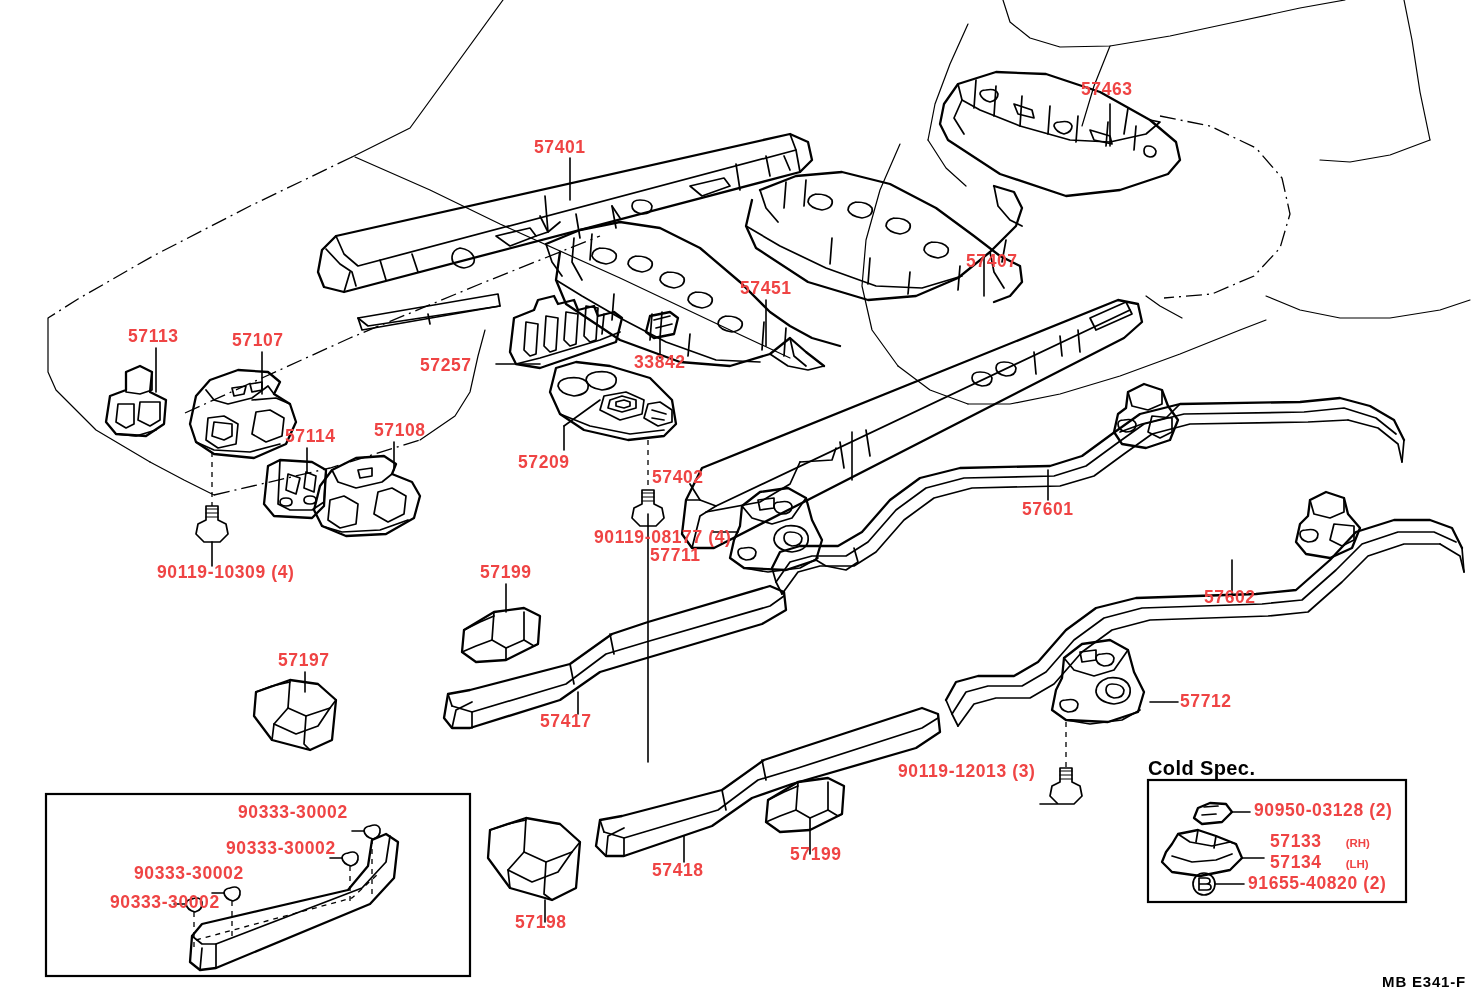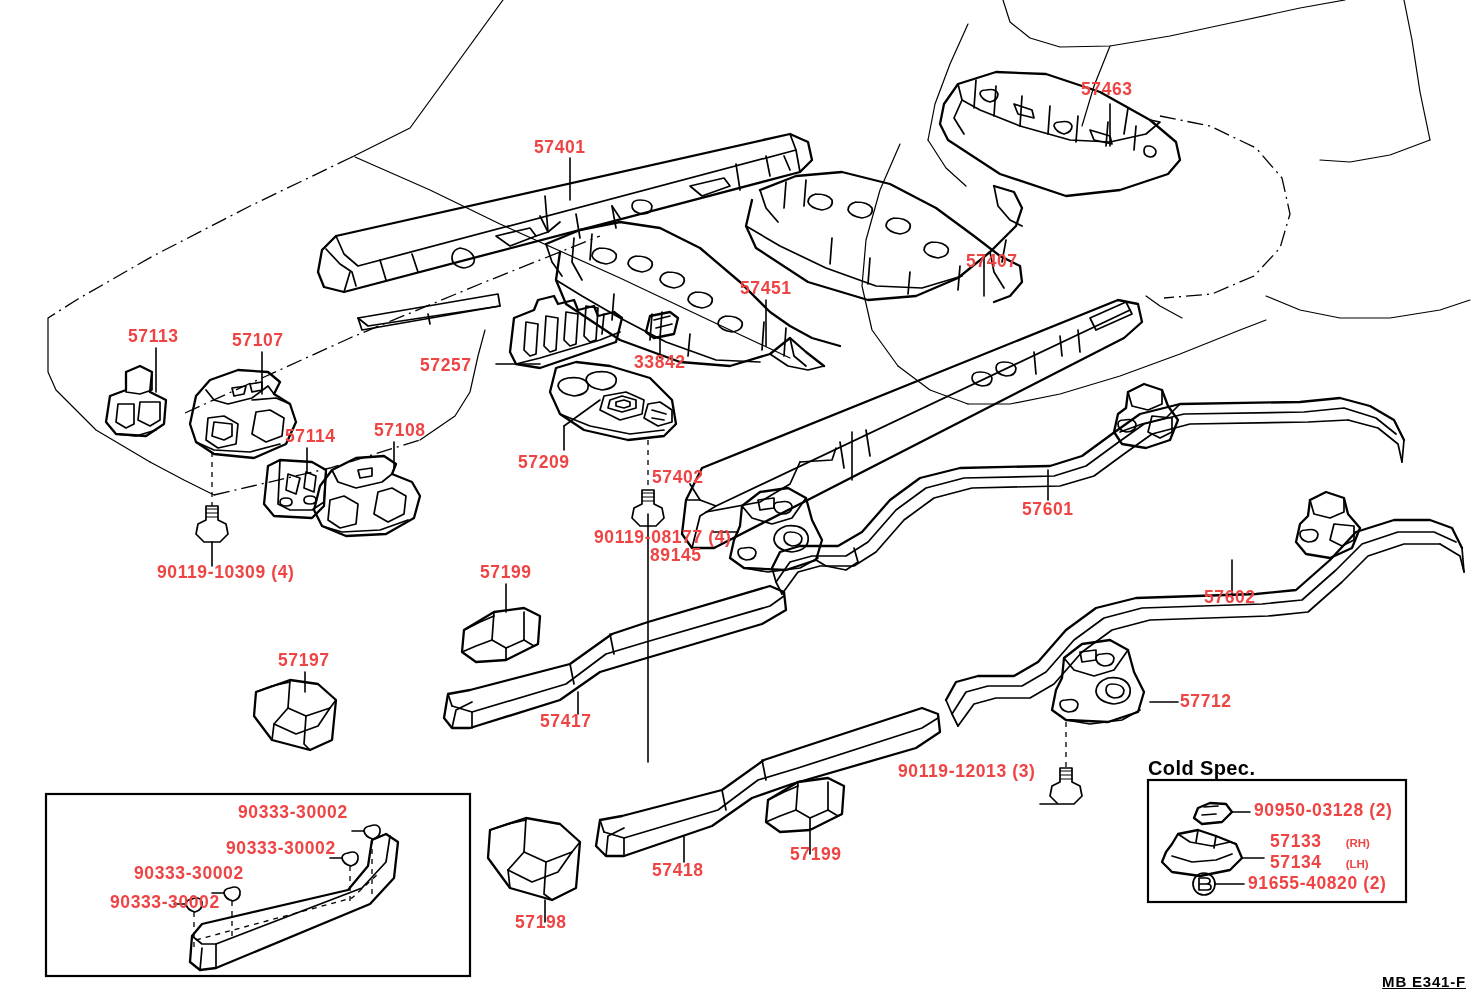--- a/index.html
+++ b/index.html
@@ -17,21 +17,21 @@
     font-weight:bold;
     font-size:17.5px;
     letter-spacing:0.6px;
     color:#ef4444;
     white-space:nowrap;
     line-height:1.05;
   }
   .lbl.sub{font-size:11.5px;font-weight:bold;letter-spacing:0;padding-left:24px;}
   .code{
     position:absolute;right:14px;bottom:12px;
-    font-size:15px;font-weight:bold;letter-spacing:0.8px;text-decoration:underline;
+    font-size:15px;font-weight:bold;letter-spacing:0.8px;
   }
   .coldspec-title{
     position:absolute;font-weight:bold;font-size:20px;letter-spacing:0.4px;
   }
 </style>
 </head>
 <body>
 
 <div id="sheet">
 
@@ -462,21 +462,21 @@
   <div class="lbl" style="left:374px;top:421px;">57108</div>
 
   <div class="lbl" style="left:420px;top:356px;">57257</div>
   <div class="lbl" style="left:634px;top:353px;">33842</div>
   <div class="lbl" style="left:518px;top:453px;">57209</div>
 
   <div class="lbl" style="left:652px;top:468px;">57402</div>
   <div class="lbl" style="left:1022px;top:500px;">57601</div>
   <div class="lbl" style="left:1204px;top:588px;">57602</div>
 
-  <div class="lbl" style="left:650px;top:546px;">89145</div>
+  <div class="lbl" style="left:650px;top:546px;">57711</div>
   <div class="lbl" style="left:1180px;top:692px;">57712</div>
 
   <div class="lbl" style="left:480px;top:563px;">57199</div>
   <div class="lbl" style="left:790px;top:845px;">57199</div>
 
   <div class="lbl" style="left:278px;top:651px;text-align:right;">57197</div>
   <div class="lbl" style="left:515px;top:913px;">57198</div>
   <div class="lbl" style="left:540px;top:712px;">57417</div>
   <div class="lbl" style="left:652px;top:861px;">57418</div>
 

